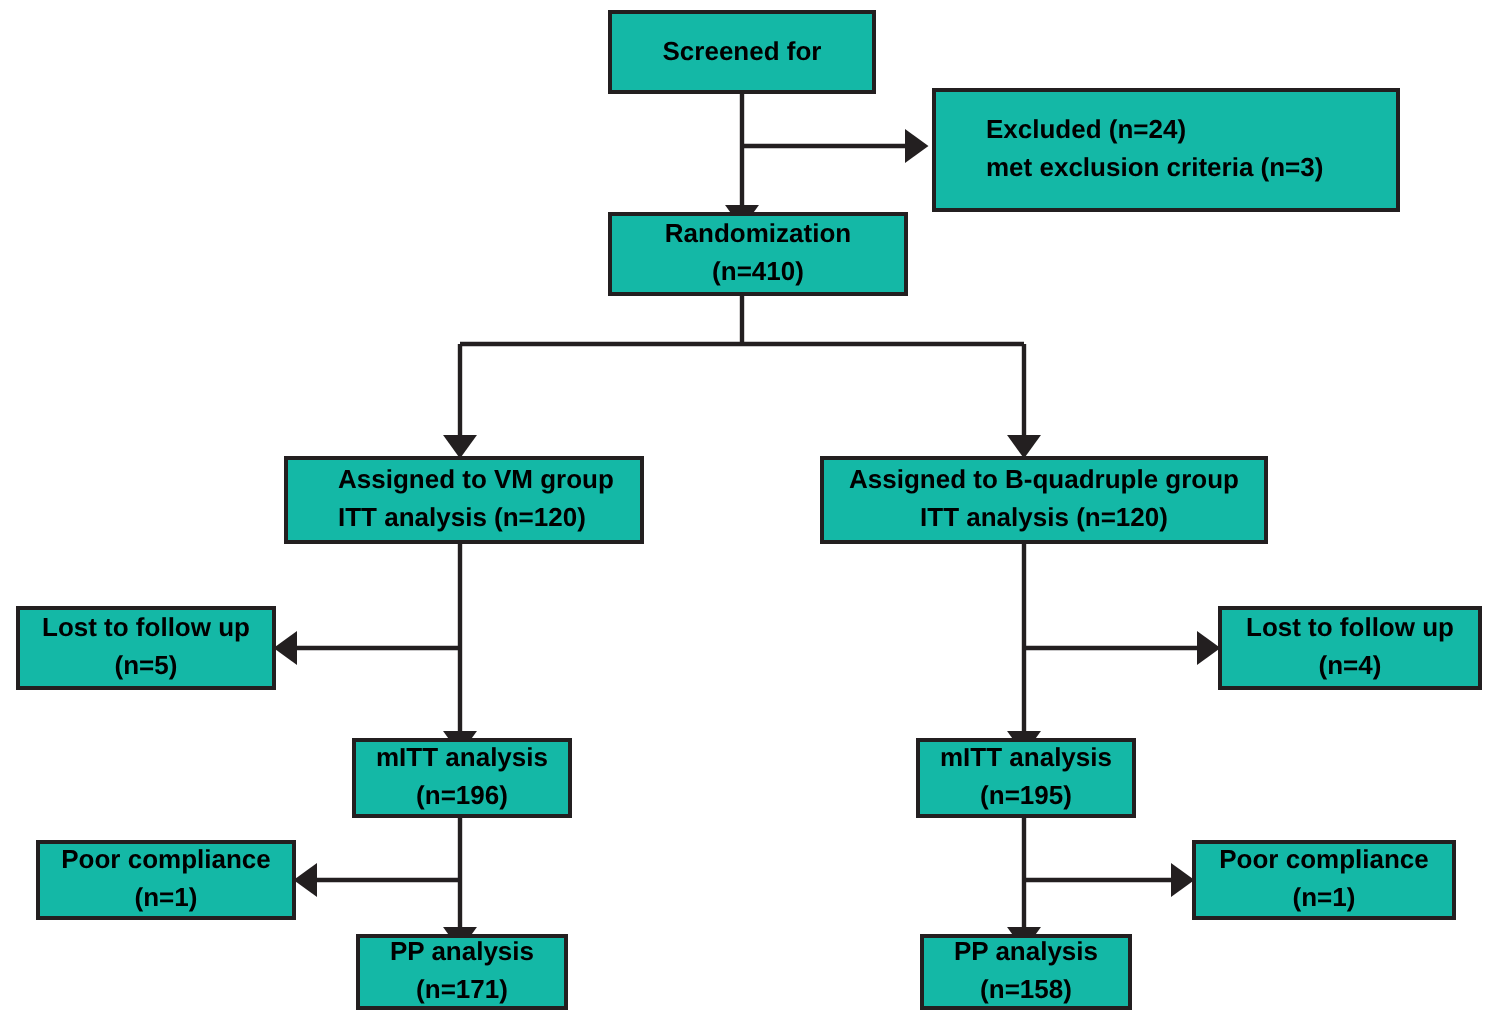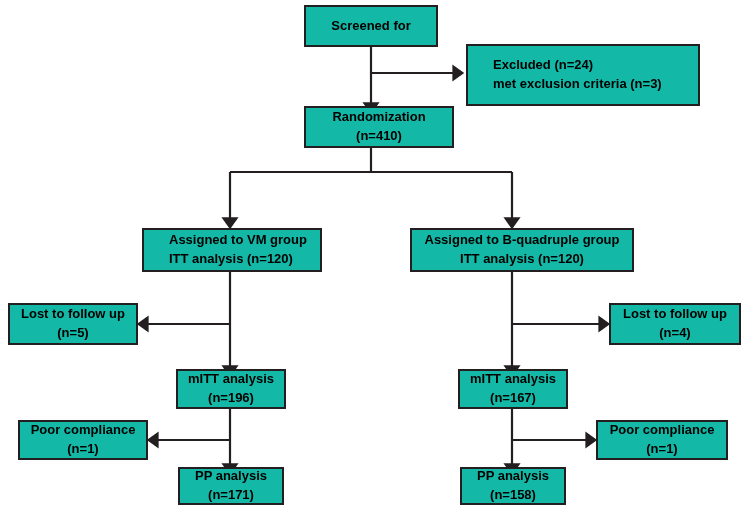--- a/index.html
+++ b/index.html
@@ -135,21 +135,21 @@
     <div class="line">(n=4)</div>
   </div>
 
   <div class="node center bold" style="left:176px; top:369px; width:110px; height:40px;">
     <div class="line">mITT analysis</div>
     <div class="line">(n=196)</div>
   </div>
 
   <div class="node center bold" style="left:458px; top:369px; width:110px; height:40px;">
     <div class="line">mITT analysis</div>
-    <div class="line">(n=167)</div>
+    <div class="line">(n=195)</div>
   </div>
 
   <div class="node center bold" style="left:18px; top:420px; width:130px; height:40px;">
     <div class="line">Poor compliance</div>
     <div class="line">(n=1)</div>
   </div>
 
   <div class="node center bold" style="left:596px; top:420px; width:132px; height:40px;">
     <div class="line">Poor compliance</div>
     <div class="line">(n=1)</div>

